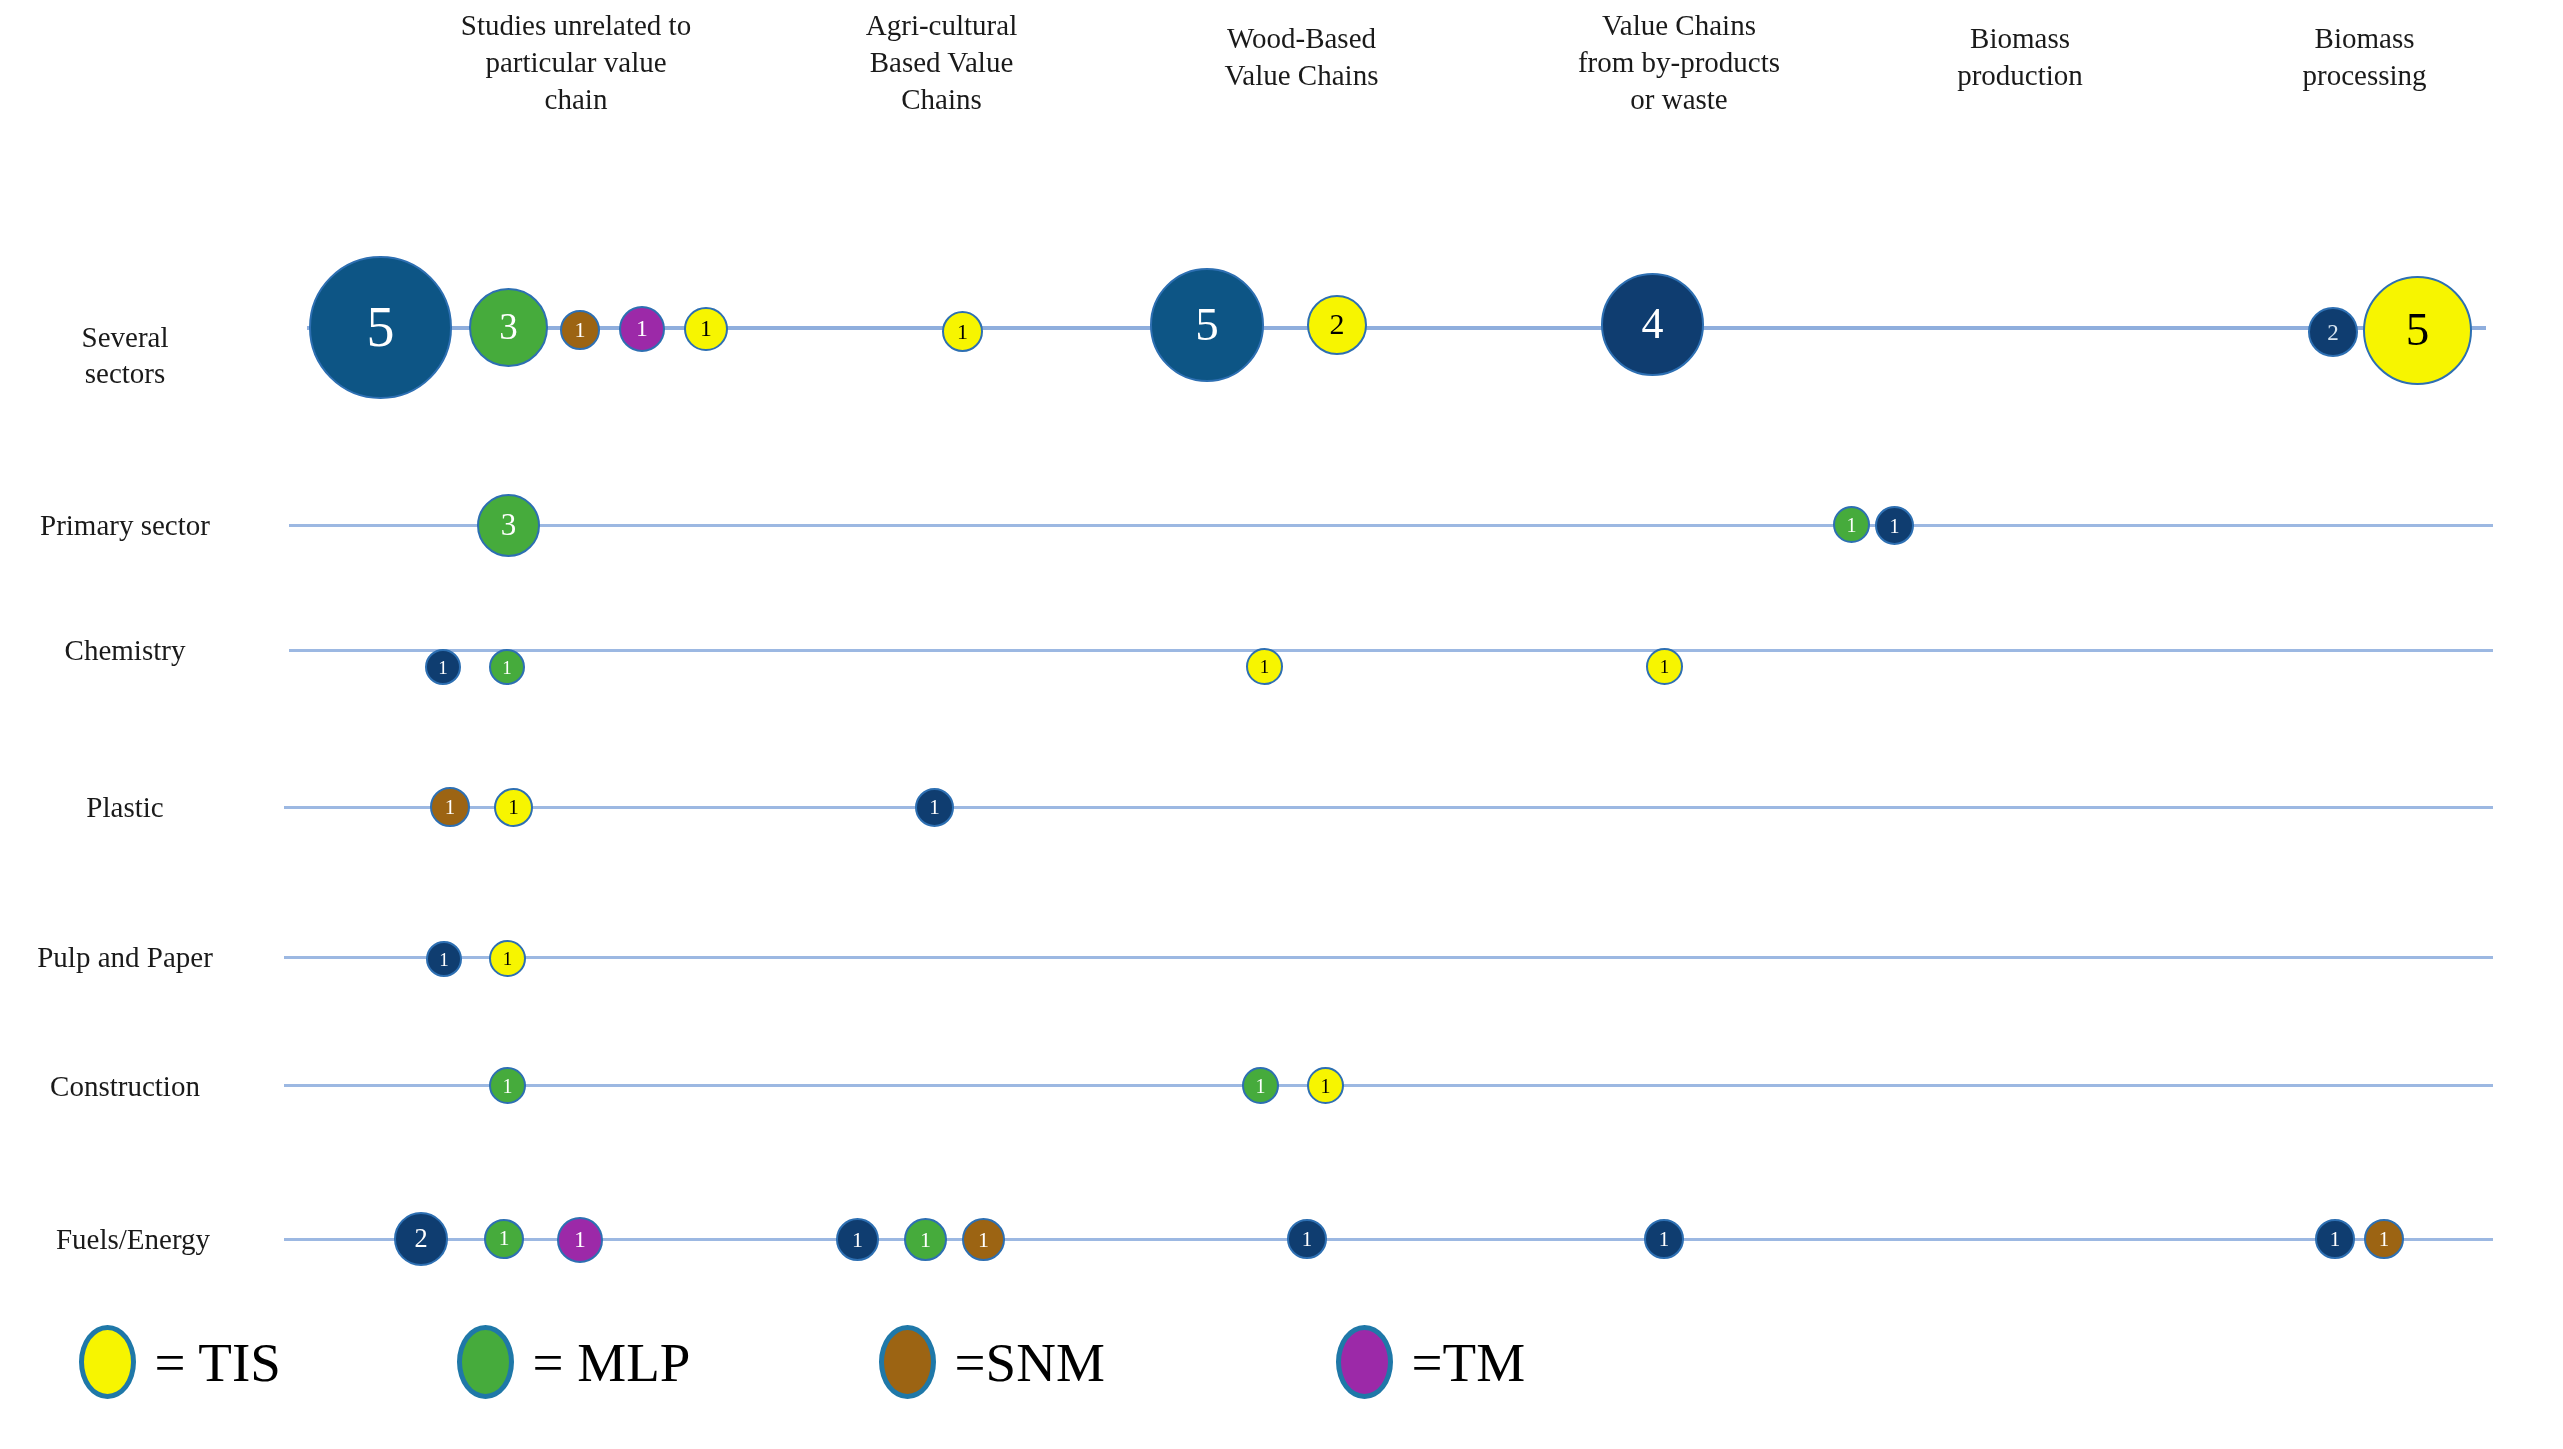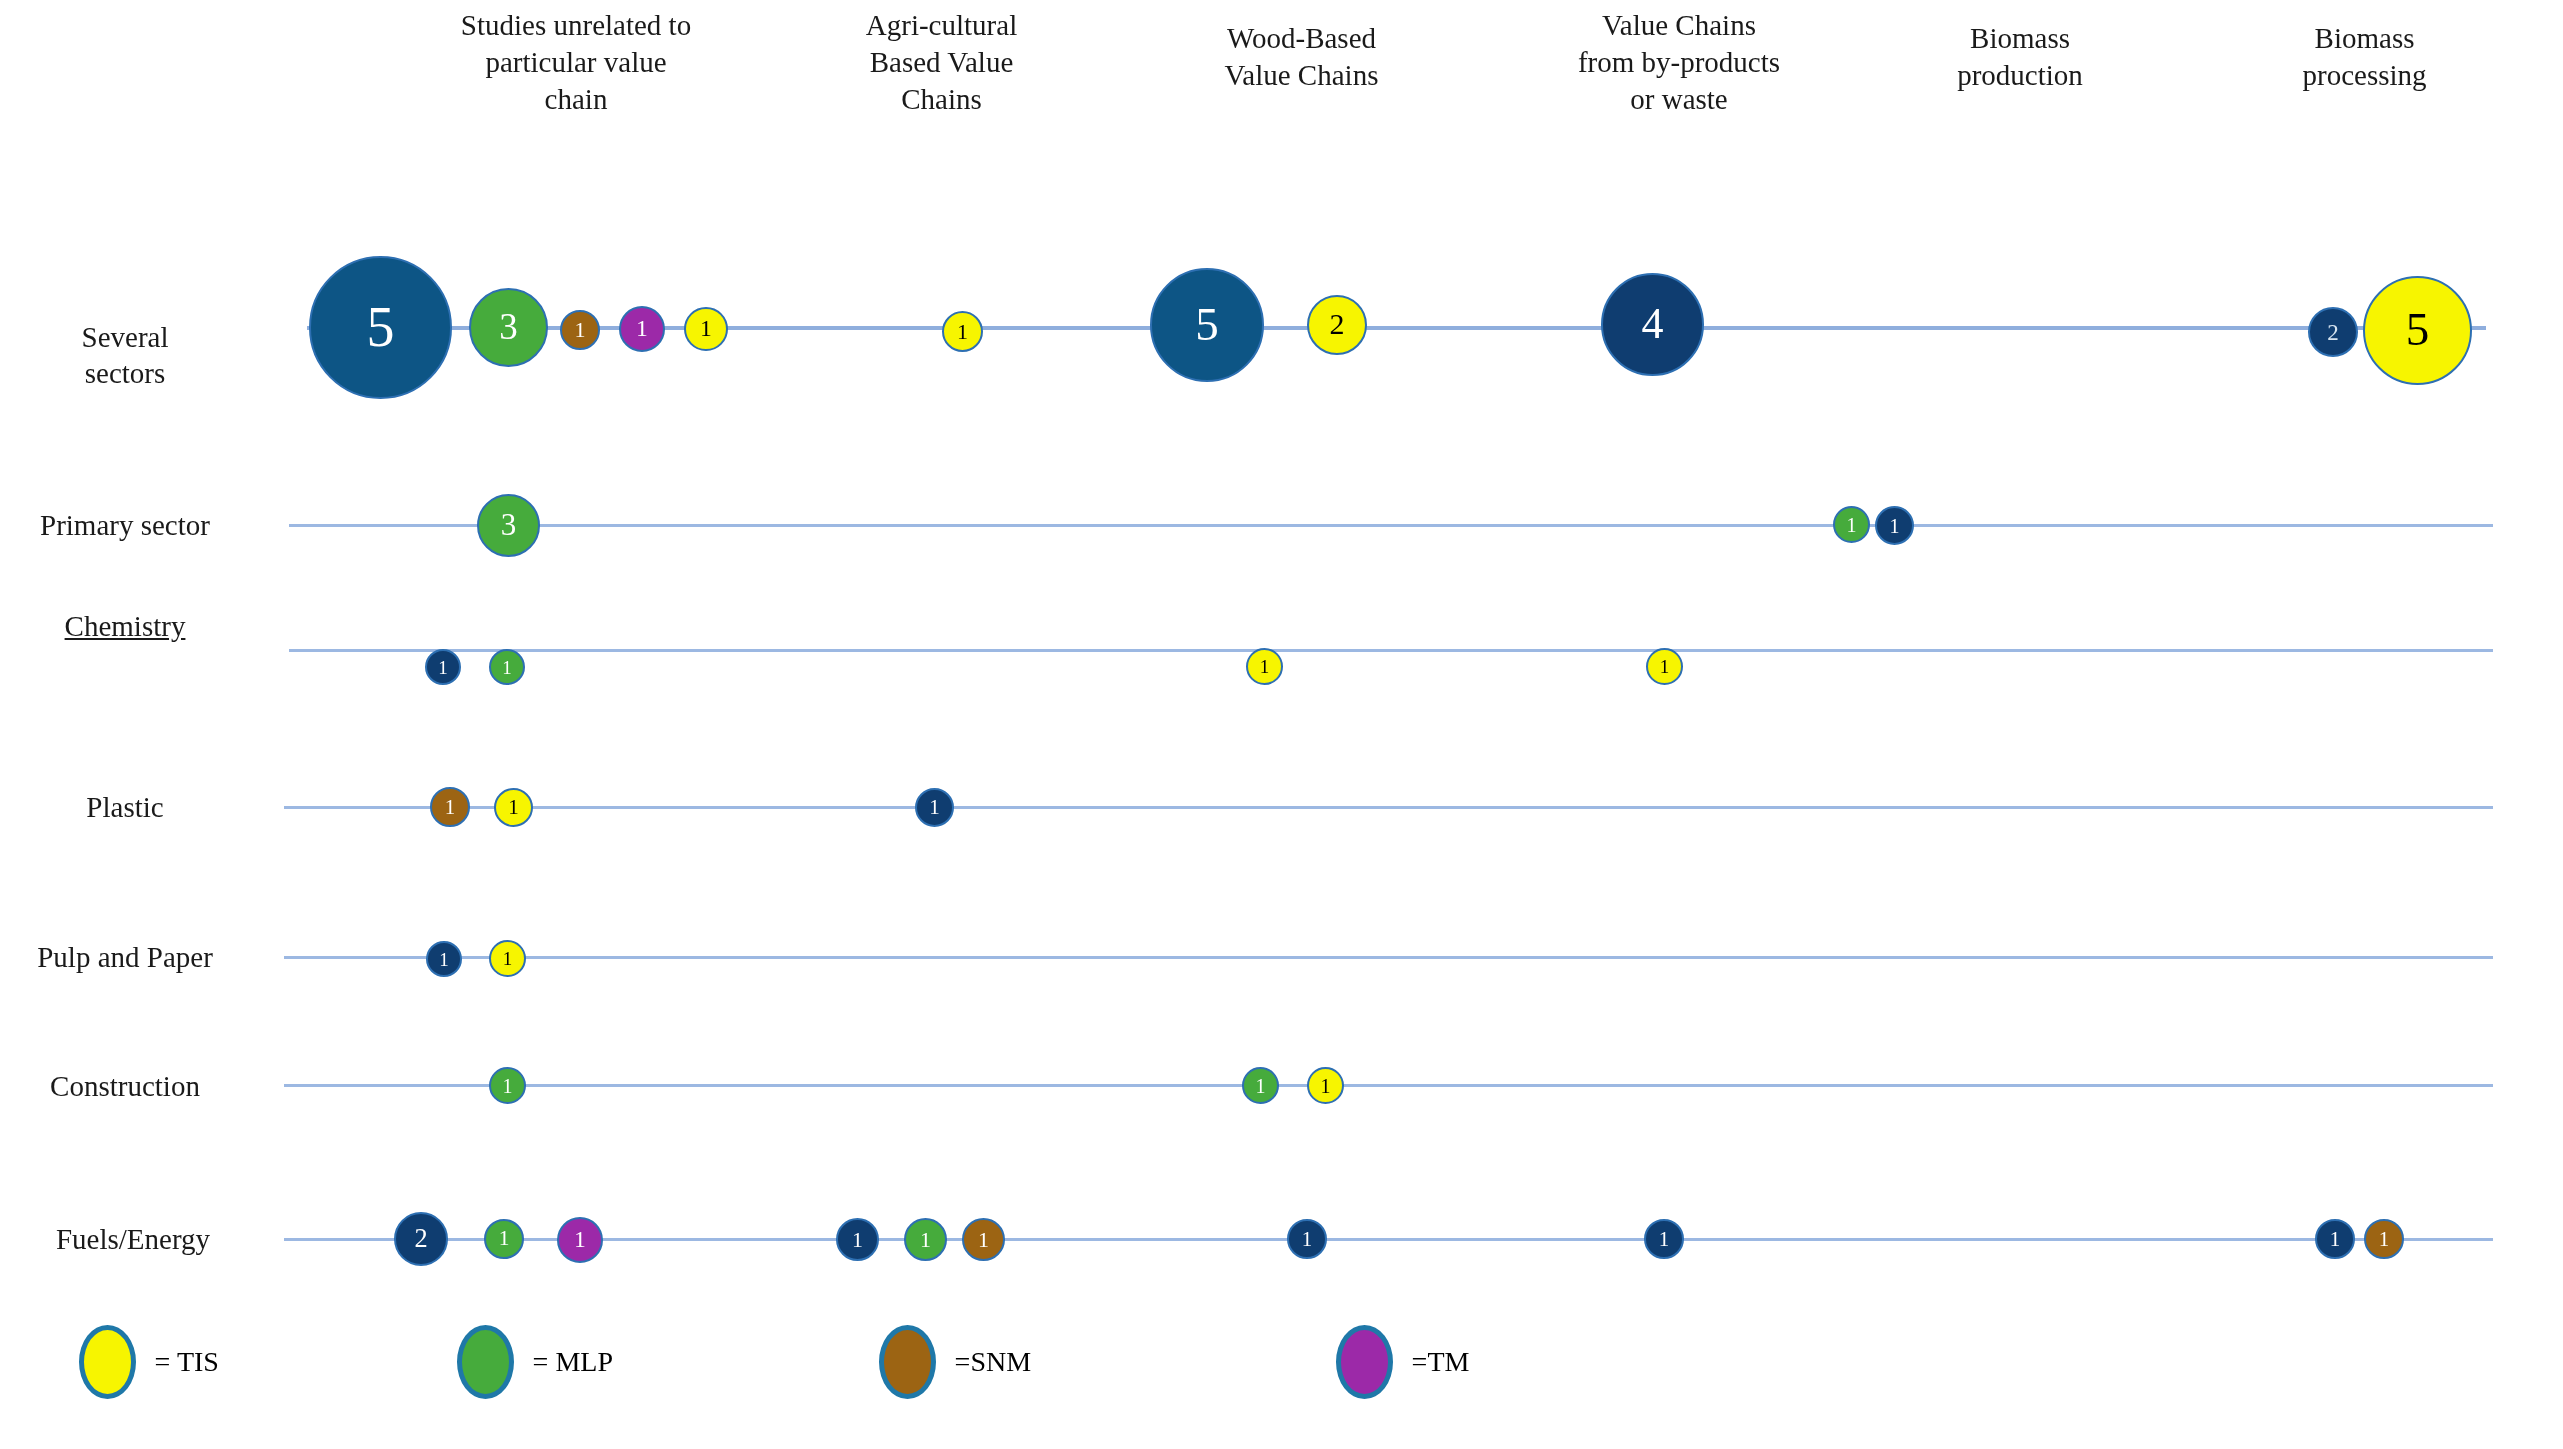--- a/index.html
+++ b/index.html
@@ -85,21 +85,21 @@
     gap: 18.6px;
   }
   .legend-swatch {
     width: 57px;
     height: 74px;
     border-radius: 50%;
     border: 5px solid #1f78a8;
     box-sizing: border-box;
   }
   .legend-text {
-    font-size: 28px;
+    font-size: 55px;
     color: #000000;
     font-family: "Liberation Serif", "DejaVu Serif", serif;
     white-space: pre;
   }
 </style>
 </head>
 <body>
 
 <div id="chart-root">
   <div id="col-headers">
@@ -116,21 +116,21 @@
 or waste</div>
       <div class="col-header" style="left: 1902px; top: 20px; width: 236px;">Biomass
 production</div>
       <div class="col-header" style="left: 2243px; top: 20px; width: 243px;">Biomass
 processing</div>
     </div>
   <div id="row-labels">
       <div class="row-label" style="right: auto; left: 0px; width: 250px; top: 290px; margin-top: 29px;">Several
 sectors</div>
       <div class="row-label" style="right: auto; left: 0px; width: 250px; top: 507px;">Primary sector</div>
-      <div class="row-label" style="right: auto; left: 0px; width: 250px; top: 608px; text-decoration: underline;">Chemistry</div>
+      <div class="row-label" style="right: auto; left: 0px; width: 250px; top: 632px;">Chemistry</div>
       <div class="row-label" style="right: auto; left: 0px; width: 250px; top: 789px;">Plastic</div>
       <div class="row-label" style="right: auto; left: 0px; width: 250px; top: 939px;">Pulp and Paper</div>
       <div class="row-label" style="right: auto; left: 0px; width: 250px; top: 1068px;">Construction</div>
       <div class="row-label" style="right: auto; left: 8px; width: 250px; top: 1221px;">Fuels/Energy</div>
     </div>
   <div id="row-lines">
       <div class="row-line" style="left: 307px; width: 2179px; top: 326px;"></div>
       <div class="row-line thin" style="left: 289px; width: 2204px; top: 524px;"></div>
       <div class="row-line thin" style="left: 289px; width: 2204px; top: 649px;"></div>
       <div class="row-line thin" style="left: 284px; width: 2209px; top: 806px;"></div>

